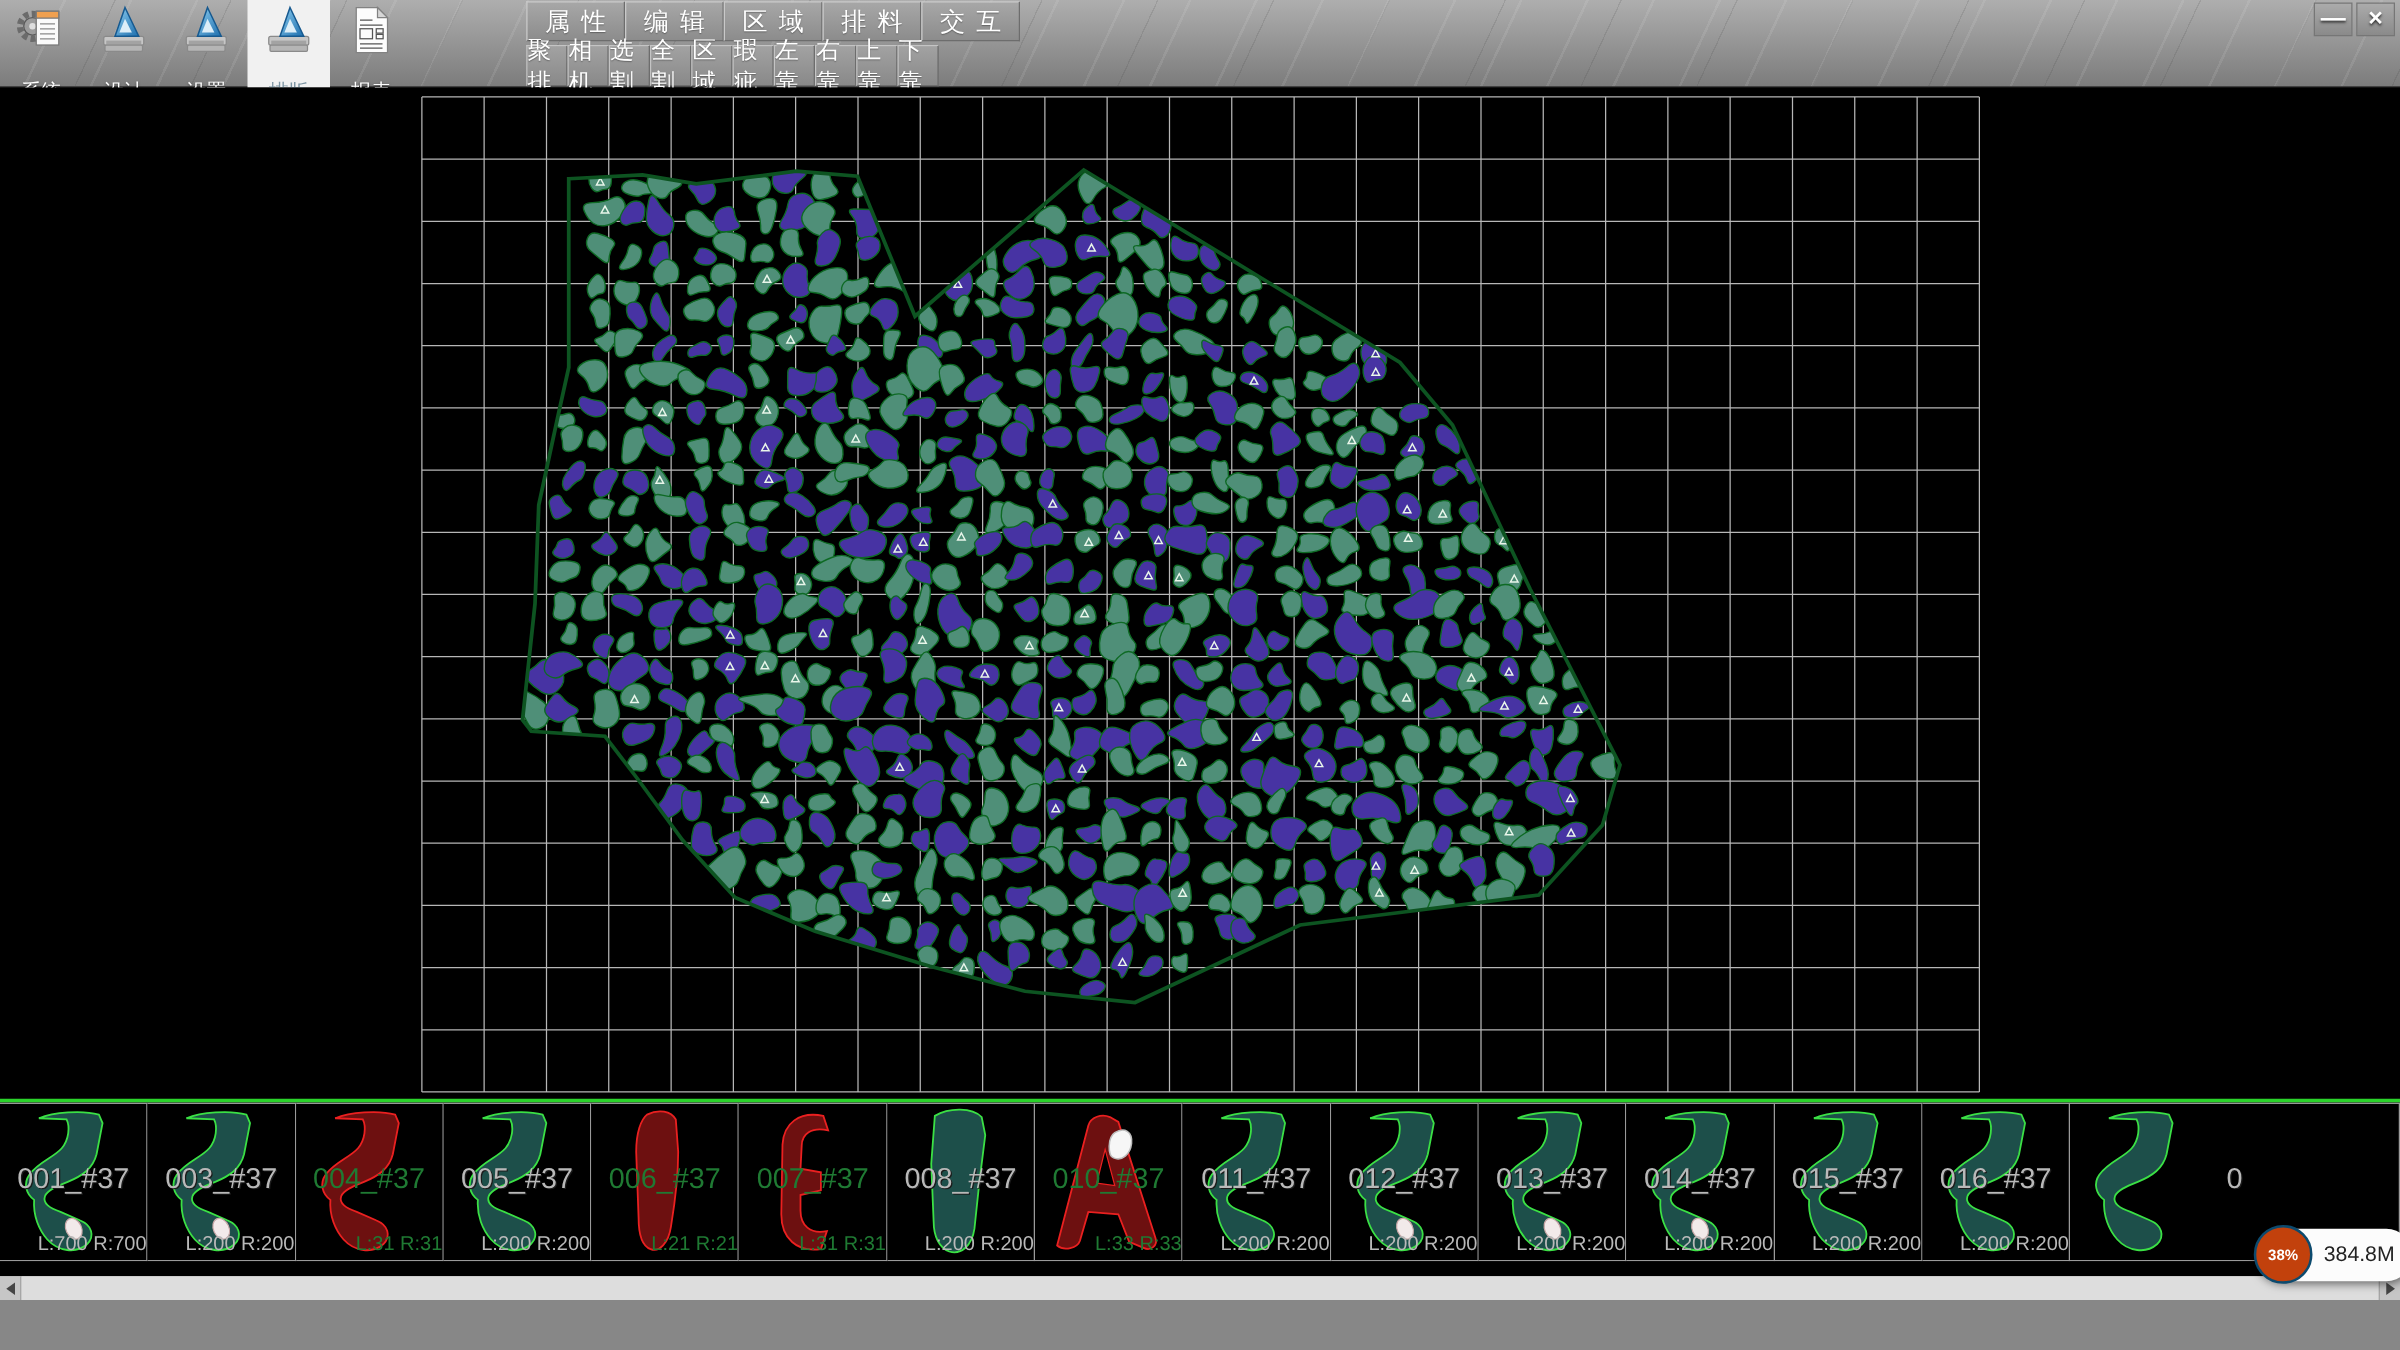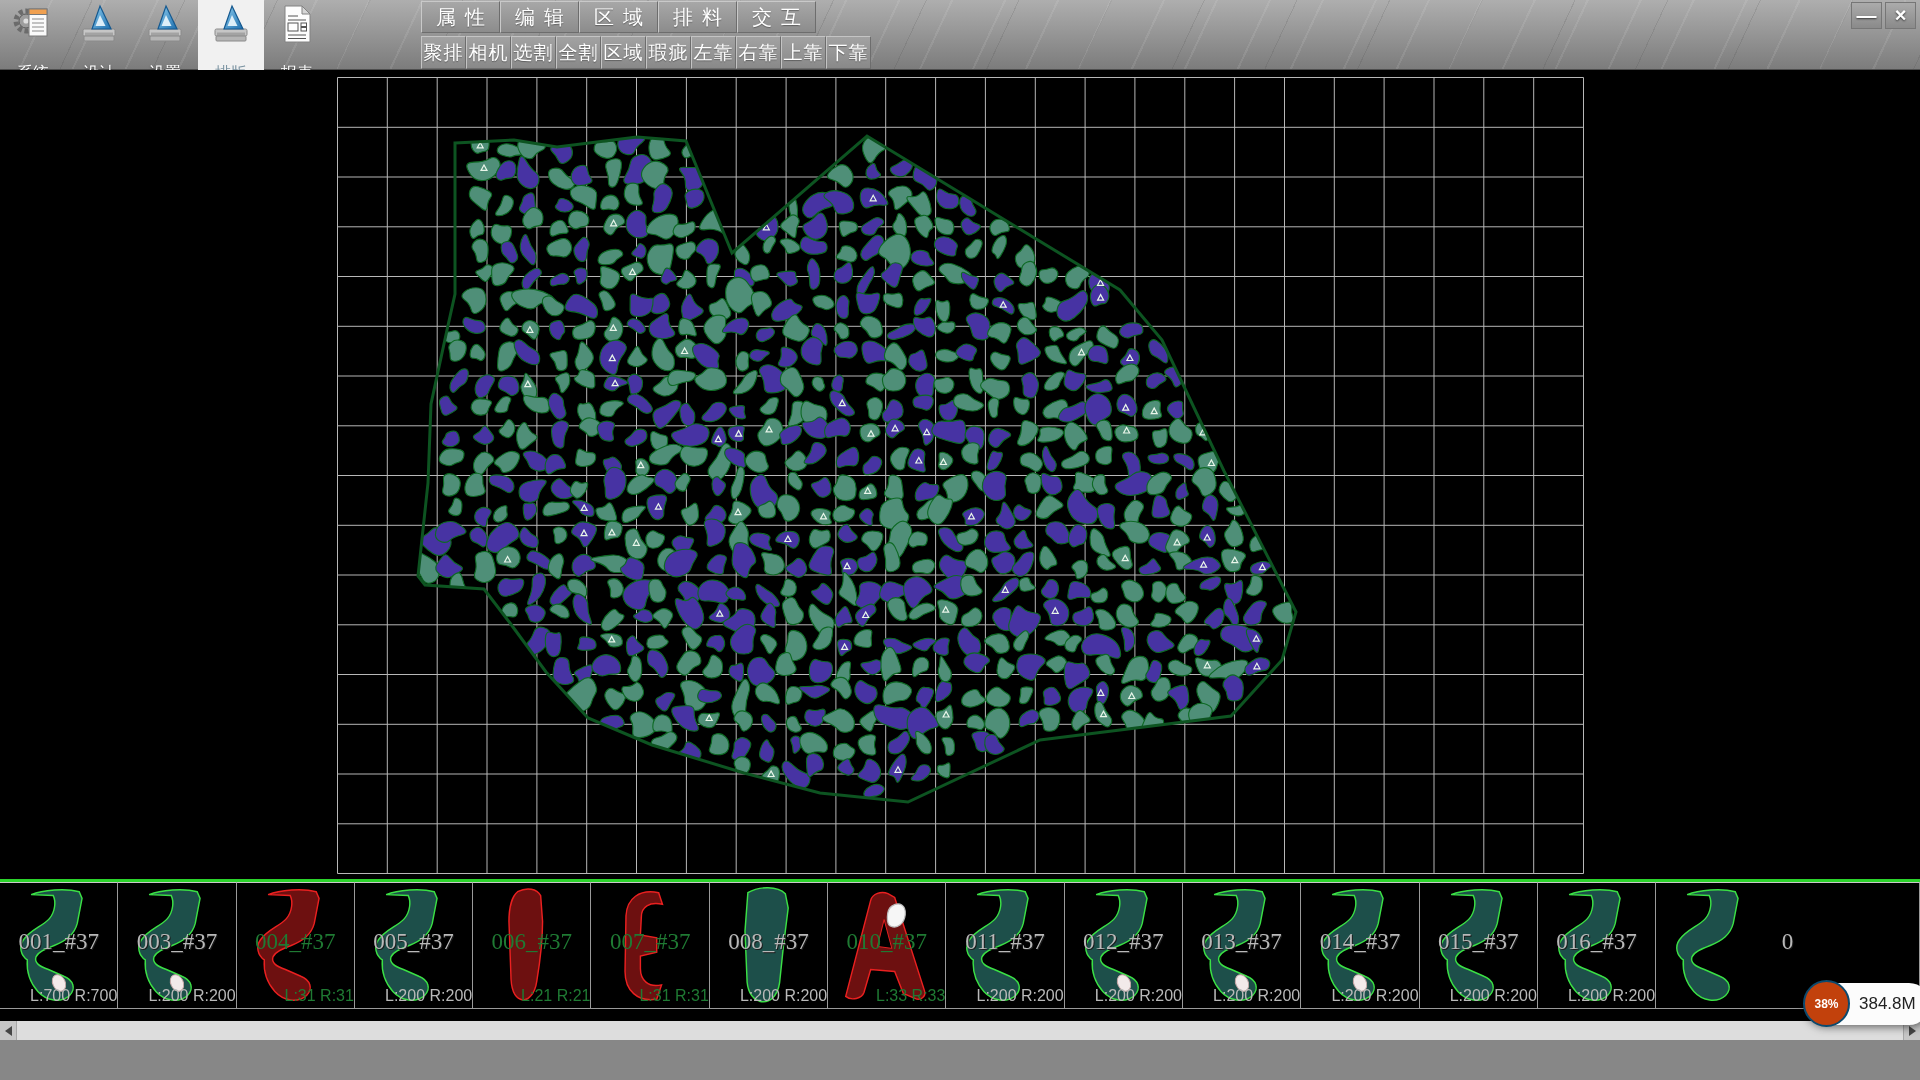--- a/index.html
+++ b/index.html
@@ -19,42 +19,42 @@
   .nav-icon .lbl{font-size:16px;line-height:18px;color:#fff;text-shadow:0 1px 2px rgba(0,0,0,.5);margin-top:15px;white-space:nowrap}
   .nav-icon.active .lbl{color:#7d95a3;text-shadow:none}
 
   .menu-row{position:absolute;left:421px;top:1px;display:flex}
   .menu-btn{width:79px;height:32px;display:flex;align-items:center;justify-content:center;
     font-size:20px;color:#fff;letter-spacing:9px;padding-left:9px;
     background:linear-gradient(#a7a7a7,#8c8c8c);
     border:1px solid;border-color:#c9c9c9 #6d6d6d #6d6d6d #c9c9c9;
     text-shadow:0 1px 1px rgba(0,0,0,.35);cursor:default}
   .tool-row{position:absolute;left:421px;top:36px;display:flex}
-  .tool-btn{width:45px;height:33px;display:flex;align-items:center;justify-content:center;
+  .tool-btn{width:33px;height:33px;display:flex;align-items:center;justify-content:center;
     font-size:19px;color:#fff;letter-spacing:1px;
     background:linear-gradient(#a2a2a2,#898989);
     border:1px solid;border-color:#c4c4c4 #6d6d6d #6d6d6d #c4c4c4;
     text-shadow:0 1px 1px rgba(0,0,0,.35);cursor:default}
 
   .win-controls{position:absolute;right:4px;top:2px;display:flex;gap:3px}
   .win-btn{width:31px;height:27px;display:flex;align-items:center;justify-content:center;color:#fff;
     font-size:20px;font-weight:bold;background:linear-gradient(#ababab,#8a8a8a);
     border:1px solid #767676;text-shadow:0 1px 2px #333;cursor:default}
 
   
   .canvas{position:absolute;left:0;top:70px;width:1920px;height:809px;background:#000}
 
   
   .thumb-strip{position:absolute;left:0;top:879px;width:1920px;height:130px;background:#000;
     border-top:3px solid #2bd32b;display:flex;overflow:hidden}
   .thumb-cell{flex:0 0 118.3px;height:127px;position:relative;background:#000;
     border-right:1px solid #9a9a9a;border-top:1px solid #c9c9c9;border-bottom:1px solid #9a9a9a}
   .thumb-cell svg{position:absolute;left:2px;top:2px;width:114px;height:121px}
   .t-label{position:absolute;left:0;right:0;top:46px;text-align:center;
-    font-family:Liberation Serif, serif;font-size:23px;color:#b9b9b9;text-shadow:1px 1px 0 #1c1c1c;white-space:nowrap}
+    font-family:Liberation Sans, sans-serif;font-size:23px;color:#b9b9b9;text-shadow:1px 1px 0 #1c1c1c;white-space:nowrap}
   .t-lr{position:absolute;left:0;right:0;bottom:3px;text-align:right;
     font-family:Liberation Sans, sans-serif;font-size:16px;color:#b9b9b9;white-space:nowrap}
   .green-text{color:#1f7a33 !important;text-shadow:none}
 
   
   .badge{position:absolute;left:1805px;top:983px;height:42px;min-width:115px;background:#fcfcfc;
     border-radius:22px;box-shadow:0 2px 8px rgba(0,0,0,.55);z-index:6;display:flex;align-items:center}
   .badge-circle{position:absolute;left:-2px;top:-3px;width:47px;height:47px;border-radius:50%;
     background:#c2410c;border:2px solid #0c4a6e;display:flex;align-items:center;justify-content:center;
     color:#fff;font-size:12px;font-weight:bold}

